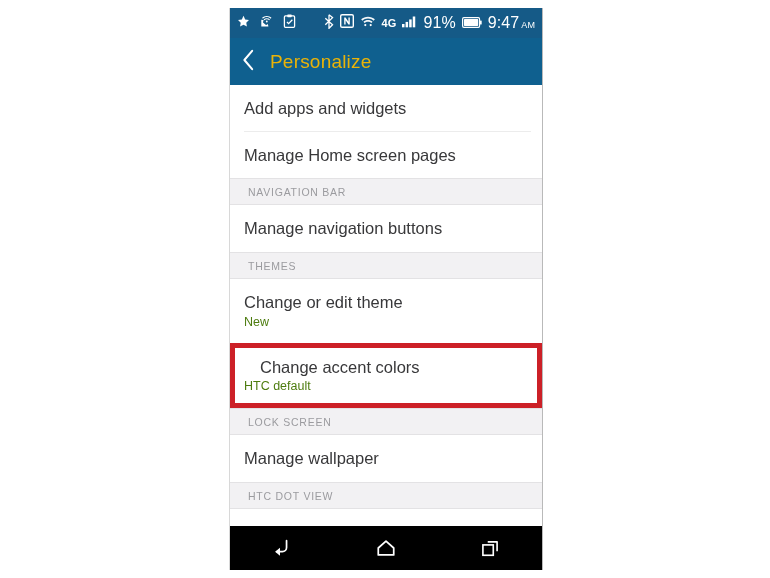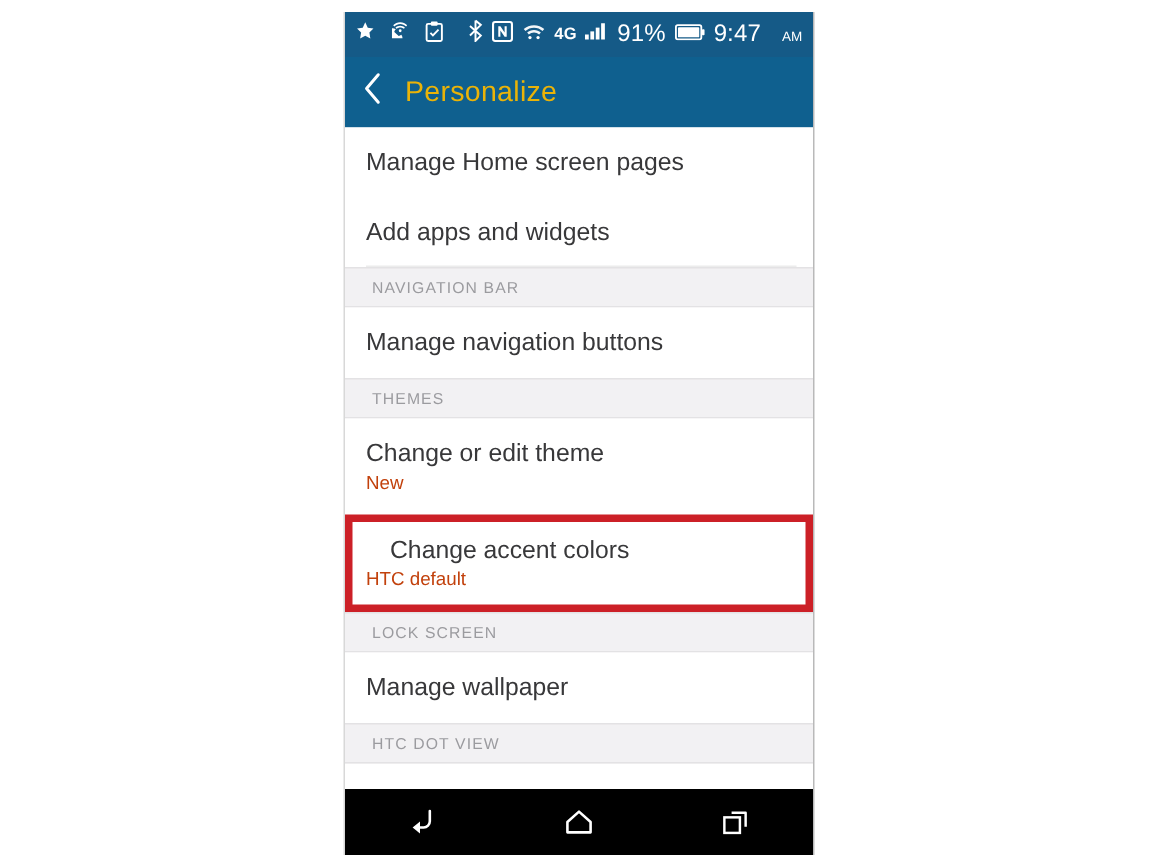--- a/index.html
+++ b/index.html
@@ -41,21 +41,21 @@
   .sb-left  { display: flex; align-items: center; gap: 9px; }
   .sb-right { display: flex; align-items: center; gap: 6px; margin-left: auto; }
   .sb-ico { display: block; }
   .sb-text {
     font-size: 16px;
     color: #ffffff;
     letter-spacing: 0.1px;
     line-height: 1;
   }
   .sb-ampm { font-size: 9px; }
-  .clock-wrap { display: flex; align-items: baseline; gap: 14px; }
+  .clock-wrap { display: flex; align-items: baseline; gap: 2px; }
 
   
   .appbar {
     height: 47px;
     background: #0f608f;
     display: flex;
     align-items: center;
     padding: 0 12px;
     flex: 0 0 auto;
   }
@@ -80,21 +80,21 @@
     position: relative;
   }
   .row-title {
     font-size: 16.5px;
     color: #38383a;
     font-weight: 400;
     line-height: 1.25;
   }
   .row-sub {
     font-size: 12.5px;
-    color: #c2410c;
+    color: #4d7c0f;
     margin-top: 2px;
     line-height: 1.2;
   }
   .row.divided::after {
     content: "";
     position: absolute;
     left: 14px; right: 11px; bottom: 0;
     height: 1px;
     background: #ececec;
   }
@@ -222,26 +222,26 @@
       <span class="back-chevron">
         <svg width="13" height="22" viewBox="0 0 14 24">
           <path fill="none" stroke="#ffffff" stroke-width="2.2" stroke-linecap="round" stroke-linejoin="round" d="M11 2L2.5 12L11 22"></path>
         </svg>
       </span>
       <span class="appbar-title">Personalize</span>
     </div>
 
     <div class="content">
 
-      <div class="row">
-        <div class="row-title">Manage Home screen pages</div>
-      </div>
-
       <div class="row divided">
         <div class="row-title">Add apps and widgets</div>
+      </div>
+
+      <div class="row">
+        <div class="row-title">Manage Home screen pages</div>
       </div>
 
       <div class="section-header">NAVIGATION BAR</div>
 
       <div class="row">
         <div class="row-title">Manage navigation buttons</div>
       </div>
 
       <div class="section-header">THEMES</div>
 

